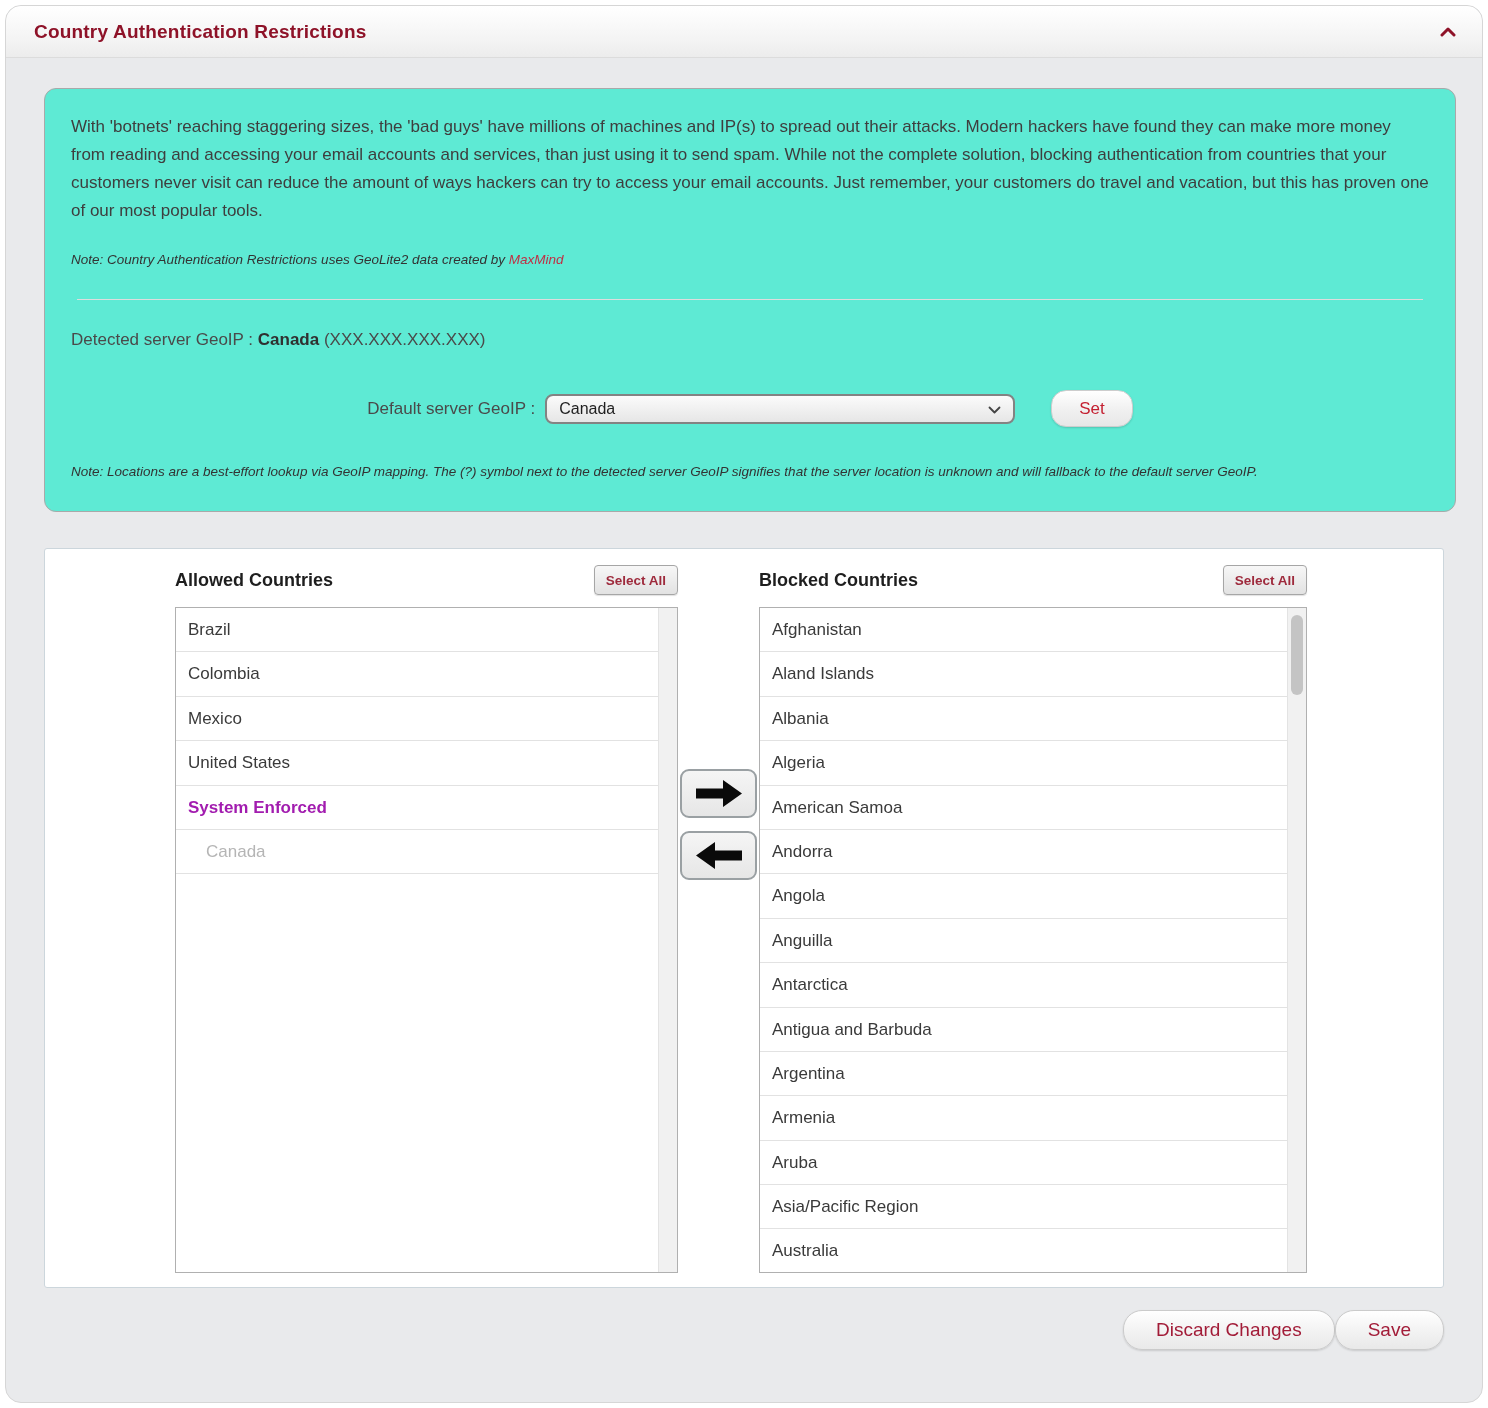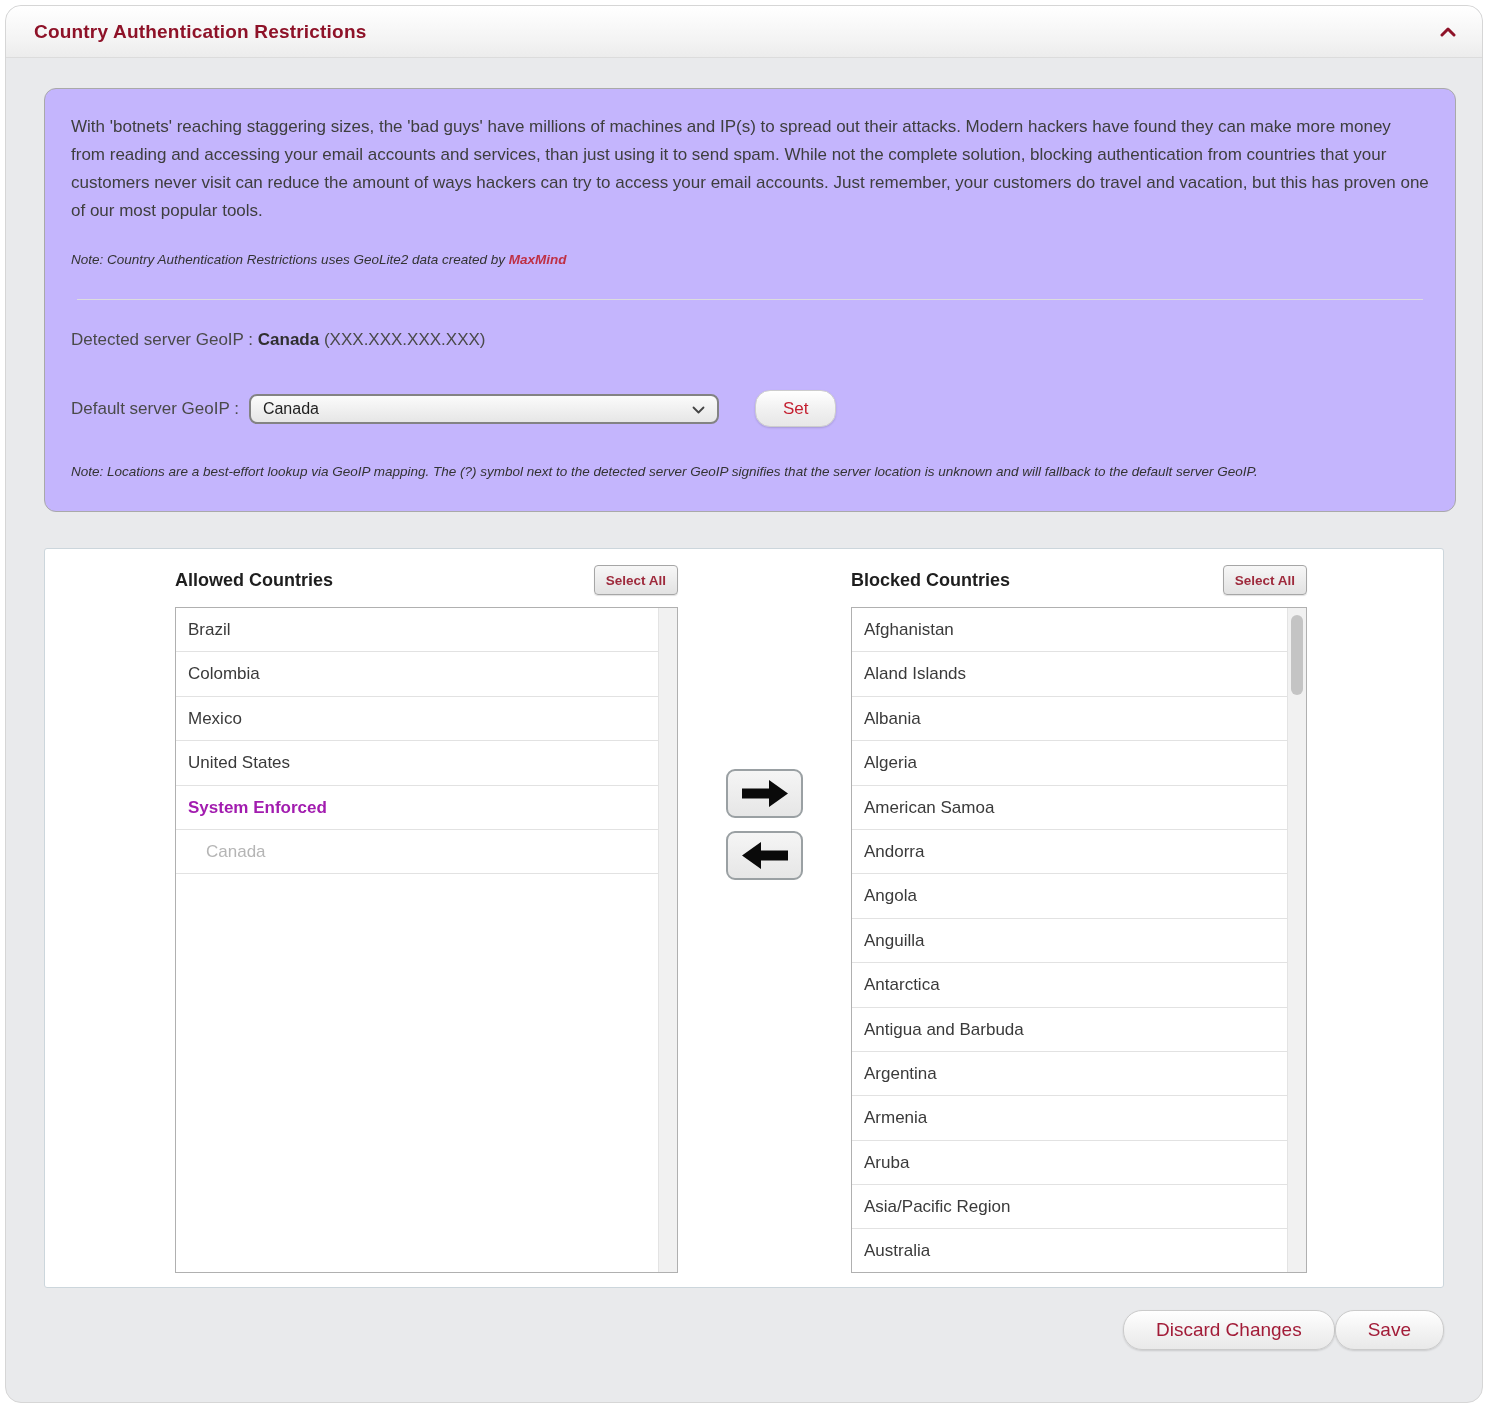--- a/index.html
+++ b/index.html
@@ -15,35 +15,35 @@
     background: linear-gradient(#ffffff, #f3f3f3 70%, #ececec);
     border-bottom: 1px solid #dcdcdc;
     display: flex; align-items: center; justify-content: space-between;
     padding: 0 26px 0 28px; cursor: pointer;
   }
   .panel-title { font-size: 19px; font-weight: bold; color: #8e1228; letter-spacing: .2px; }
   .chev-up { display: inline-flex; }
 
   .intro-box {
     margin: 30px 26px 0 38px;
-    background: #c4b5fd; border: 1px solid #a9a9a9; border-radius: 12px;
+    background: #5eead4; border: 1px solid #a9a9a9; border-radius: 12px;
     padding: 24px 26px 26px 26px;
     color: #3e3e3e;
   }
   .intro-para { font-size: 17px; line-height: 28px; color: #3e3e3e; }
   .notes { margin-top: 22px; }
   .note { font-size: 13.5px; font-style: italic; line-height: 26px; color: #333; }
-  .maxmind-link { color: #bf3045; text-decoration: none; cursor: pointer; font-weight: bold; }
+  .maxmind-link { color: #bf3045; text-decoration: none; cursor: pointer; }
 
   .intro-divider { border: none; border-top: 1px solid #dddddd; margin: 26px 6px 30px 6px; }
 
   .detected-line { font-size: 17px; color: #4a4a4a; }
   .detected-line b { color: #303030; }
 
-  .default-row { margin-top: 40px; display: flex; align-items: center; }
+  .default-row { margin-top: 40px; display: flex; align-items: center; justify-content: center; }
   .default-label { font-size: 17px; color: #4a4a4a; margin-right: 10px; white-space: nowrap; }
   .geoip-select {
     width: 470px; height: 30px;
     border: 2px solid #838383; border-radius: 8px;
     background: linear-gradient(#fbfbfb, #e6e6e6);
     display: flex; align-items: center; justify-content: space-between;
     padding: 0 12px; cursor: pointer;
   }
   .geoip-select .sel-text { font-size: 16px; color: #1f1f1f; }
   .set-btn {
@@ -55,21 +55,21 @@
   }
   .note-locations { margin-top: 32px; max-width: 1340px; }
 
   .lists-box {
     margin: 36px 38px 0 38px; height: 740px;
     background: #ffffff; border: 1px solid #ccd6dc; border-radius: 3px;
     display: flex; padding: 12px 136px 0 130px;
   }
   .col { display: flex; flex-direction: column; }
   .col-allowed { width: 503px; }
-  .col-blocked { width: 456px; }
+  .col-blocked { width: 548px; }
   .col-head { height: 46px; display: flex; align-items: center; justify-content: space-between; padding-bottom: 8px; }
   .col-title { font-size: 18px; font-weight: bold; color: #1e1e1e; }
   .select-all-btn {
     height: 30px; padding: 0 11px;
     border: 1px solid #a6a6a6; border-radius: 4px;
     background: linear-gradient(#f7f7f7, #e2e2e2);
     box-shadow: 0 1px 1px rgba(0,0,0,.12);
     font-family: inherit; font-size: 13.5px; font-weight: bold; color: #9e2a3c; cursor: pointer;
   }
   .listbox {

